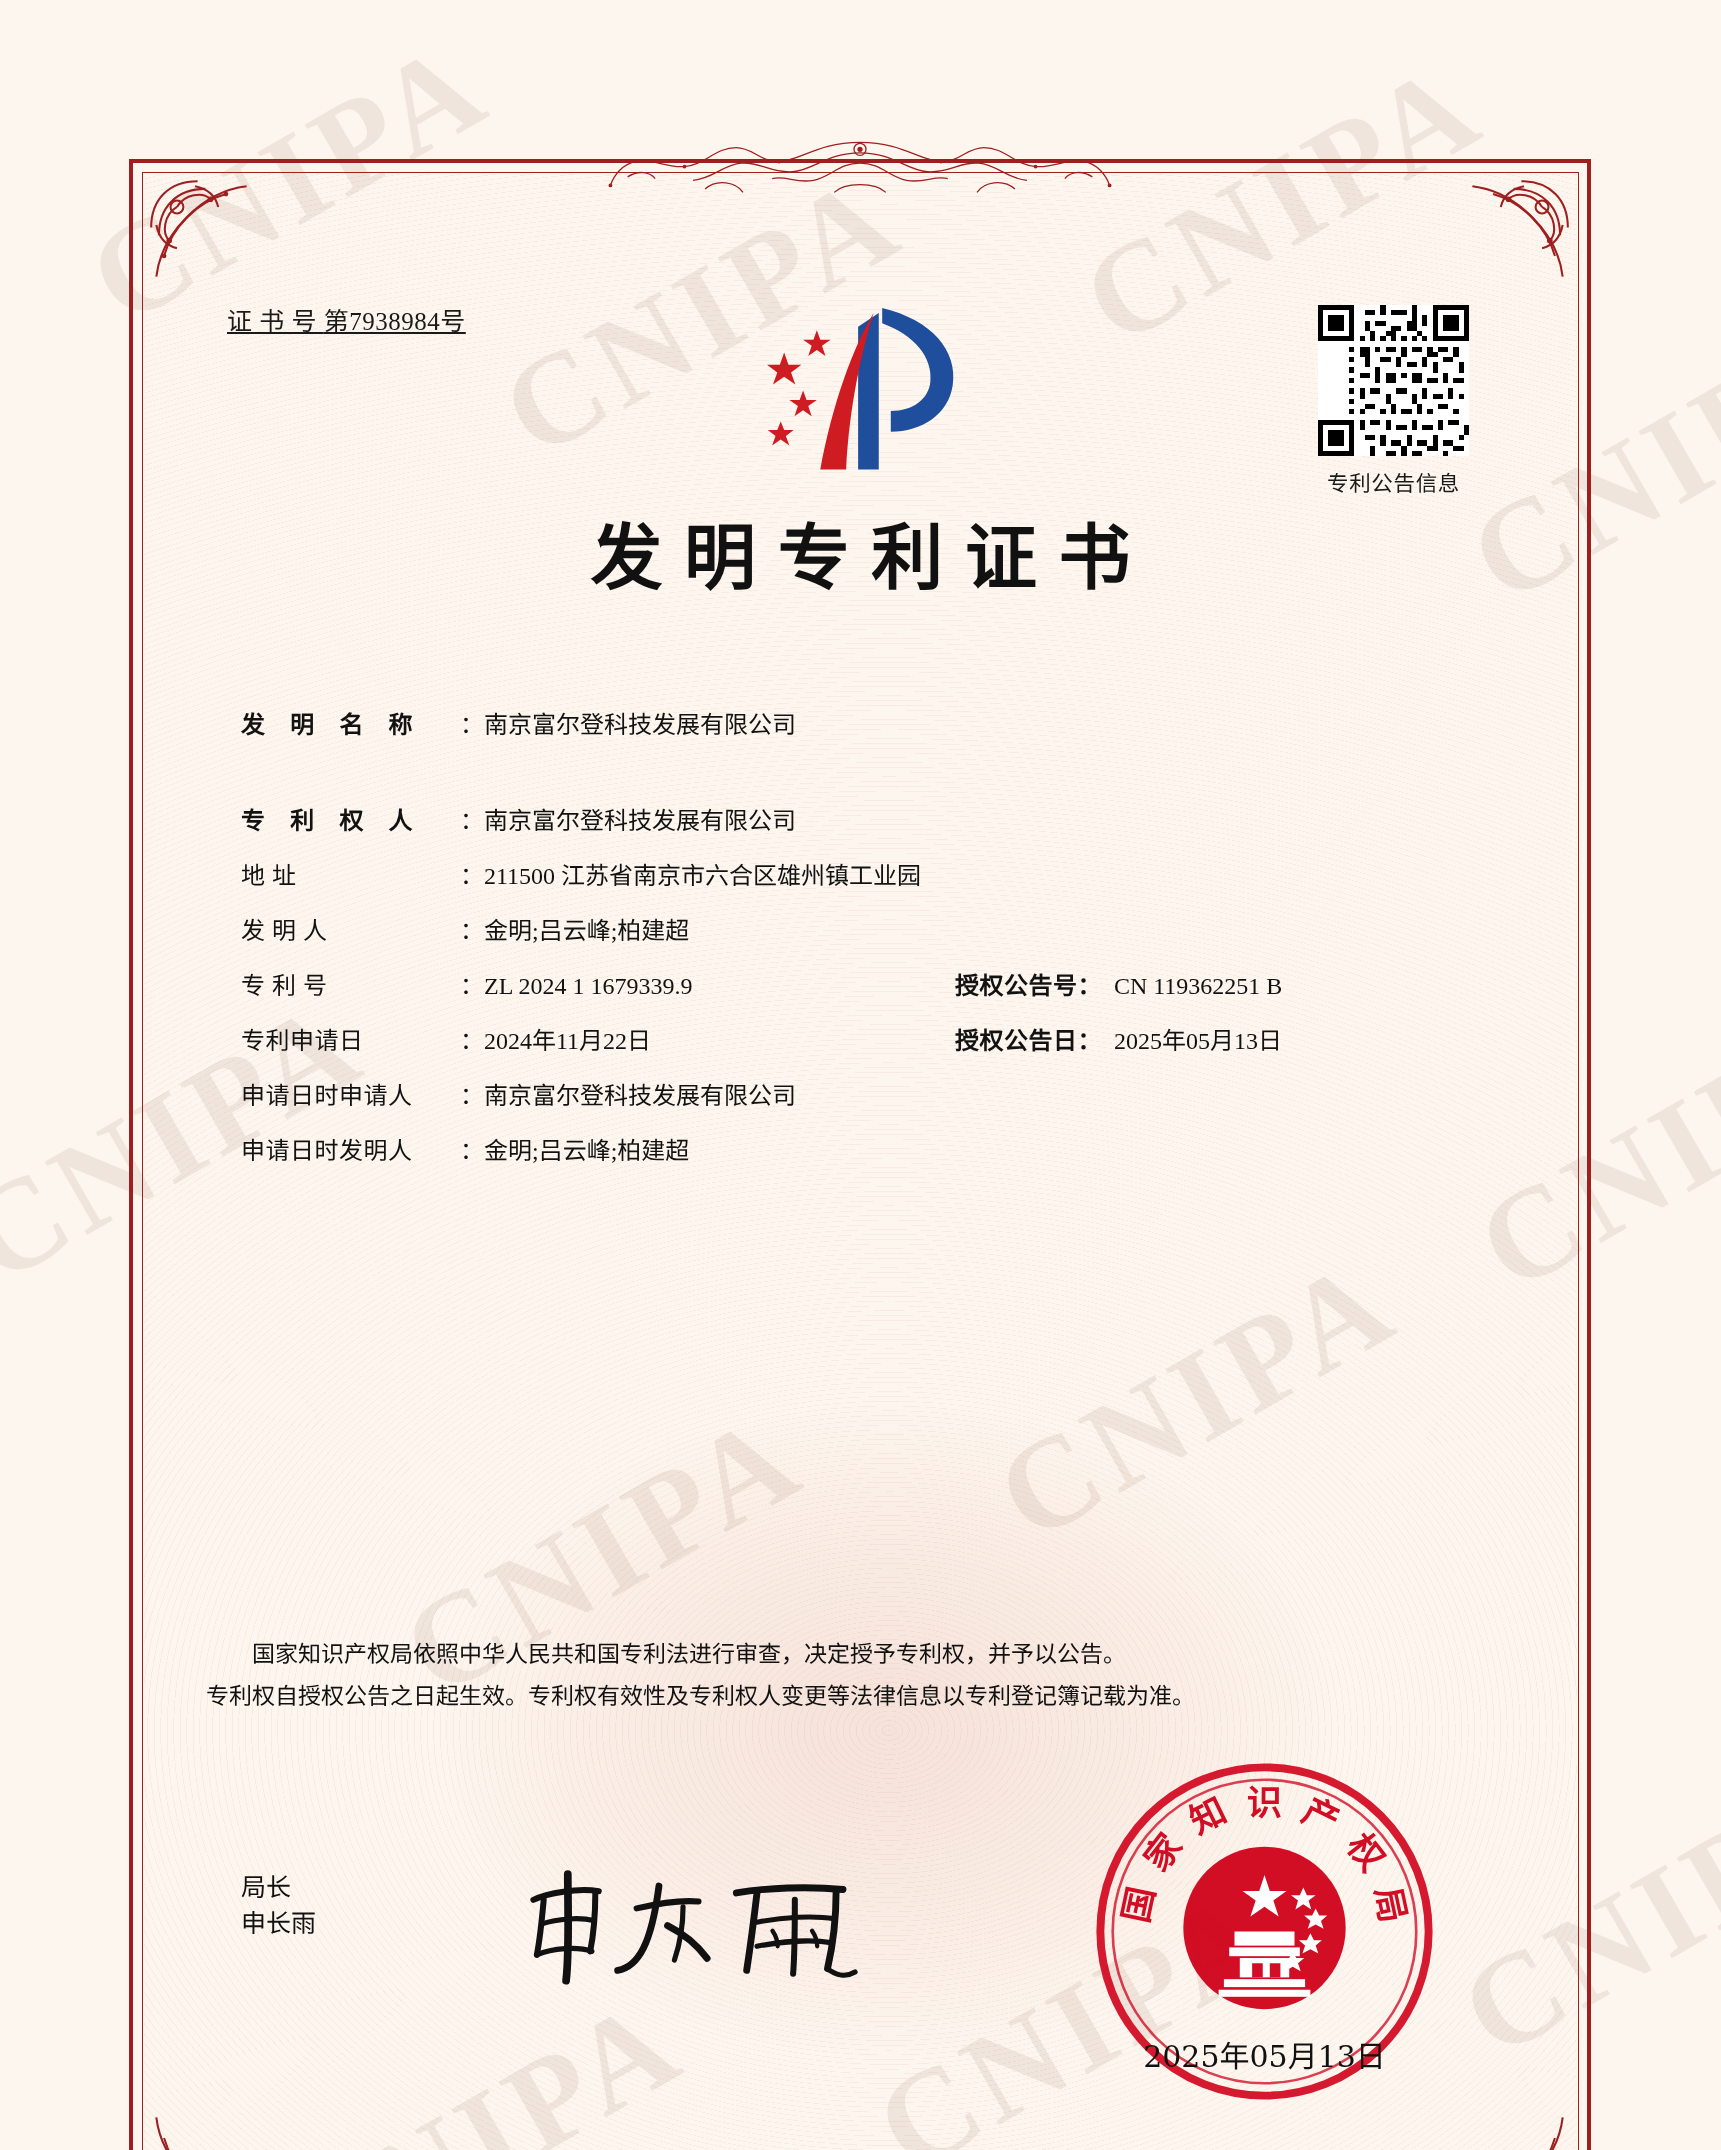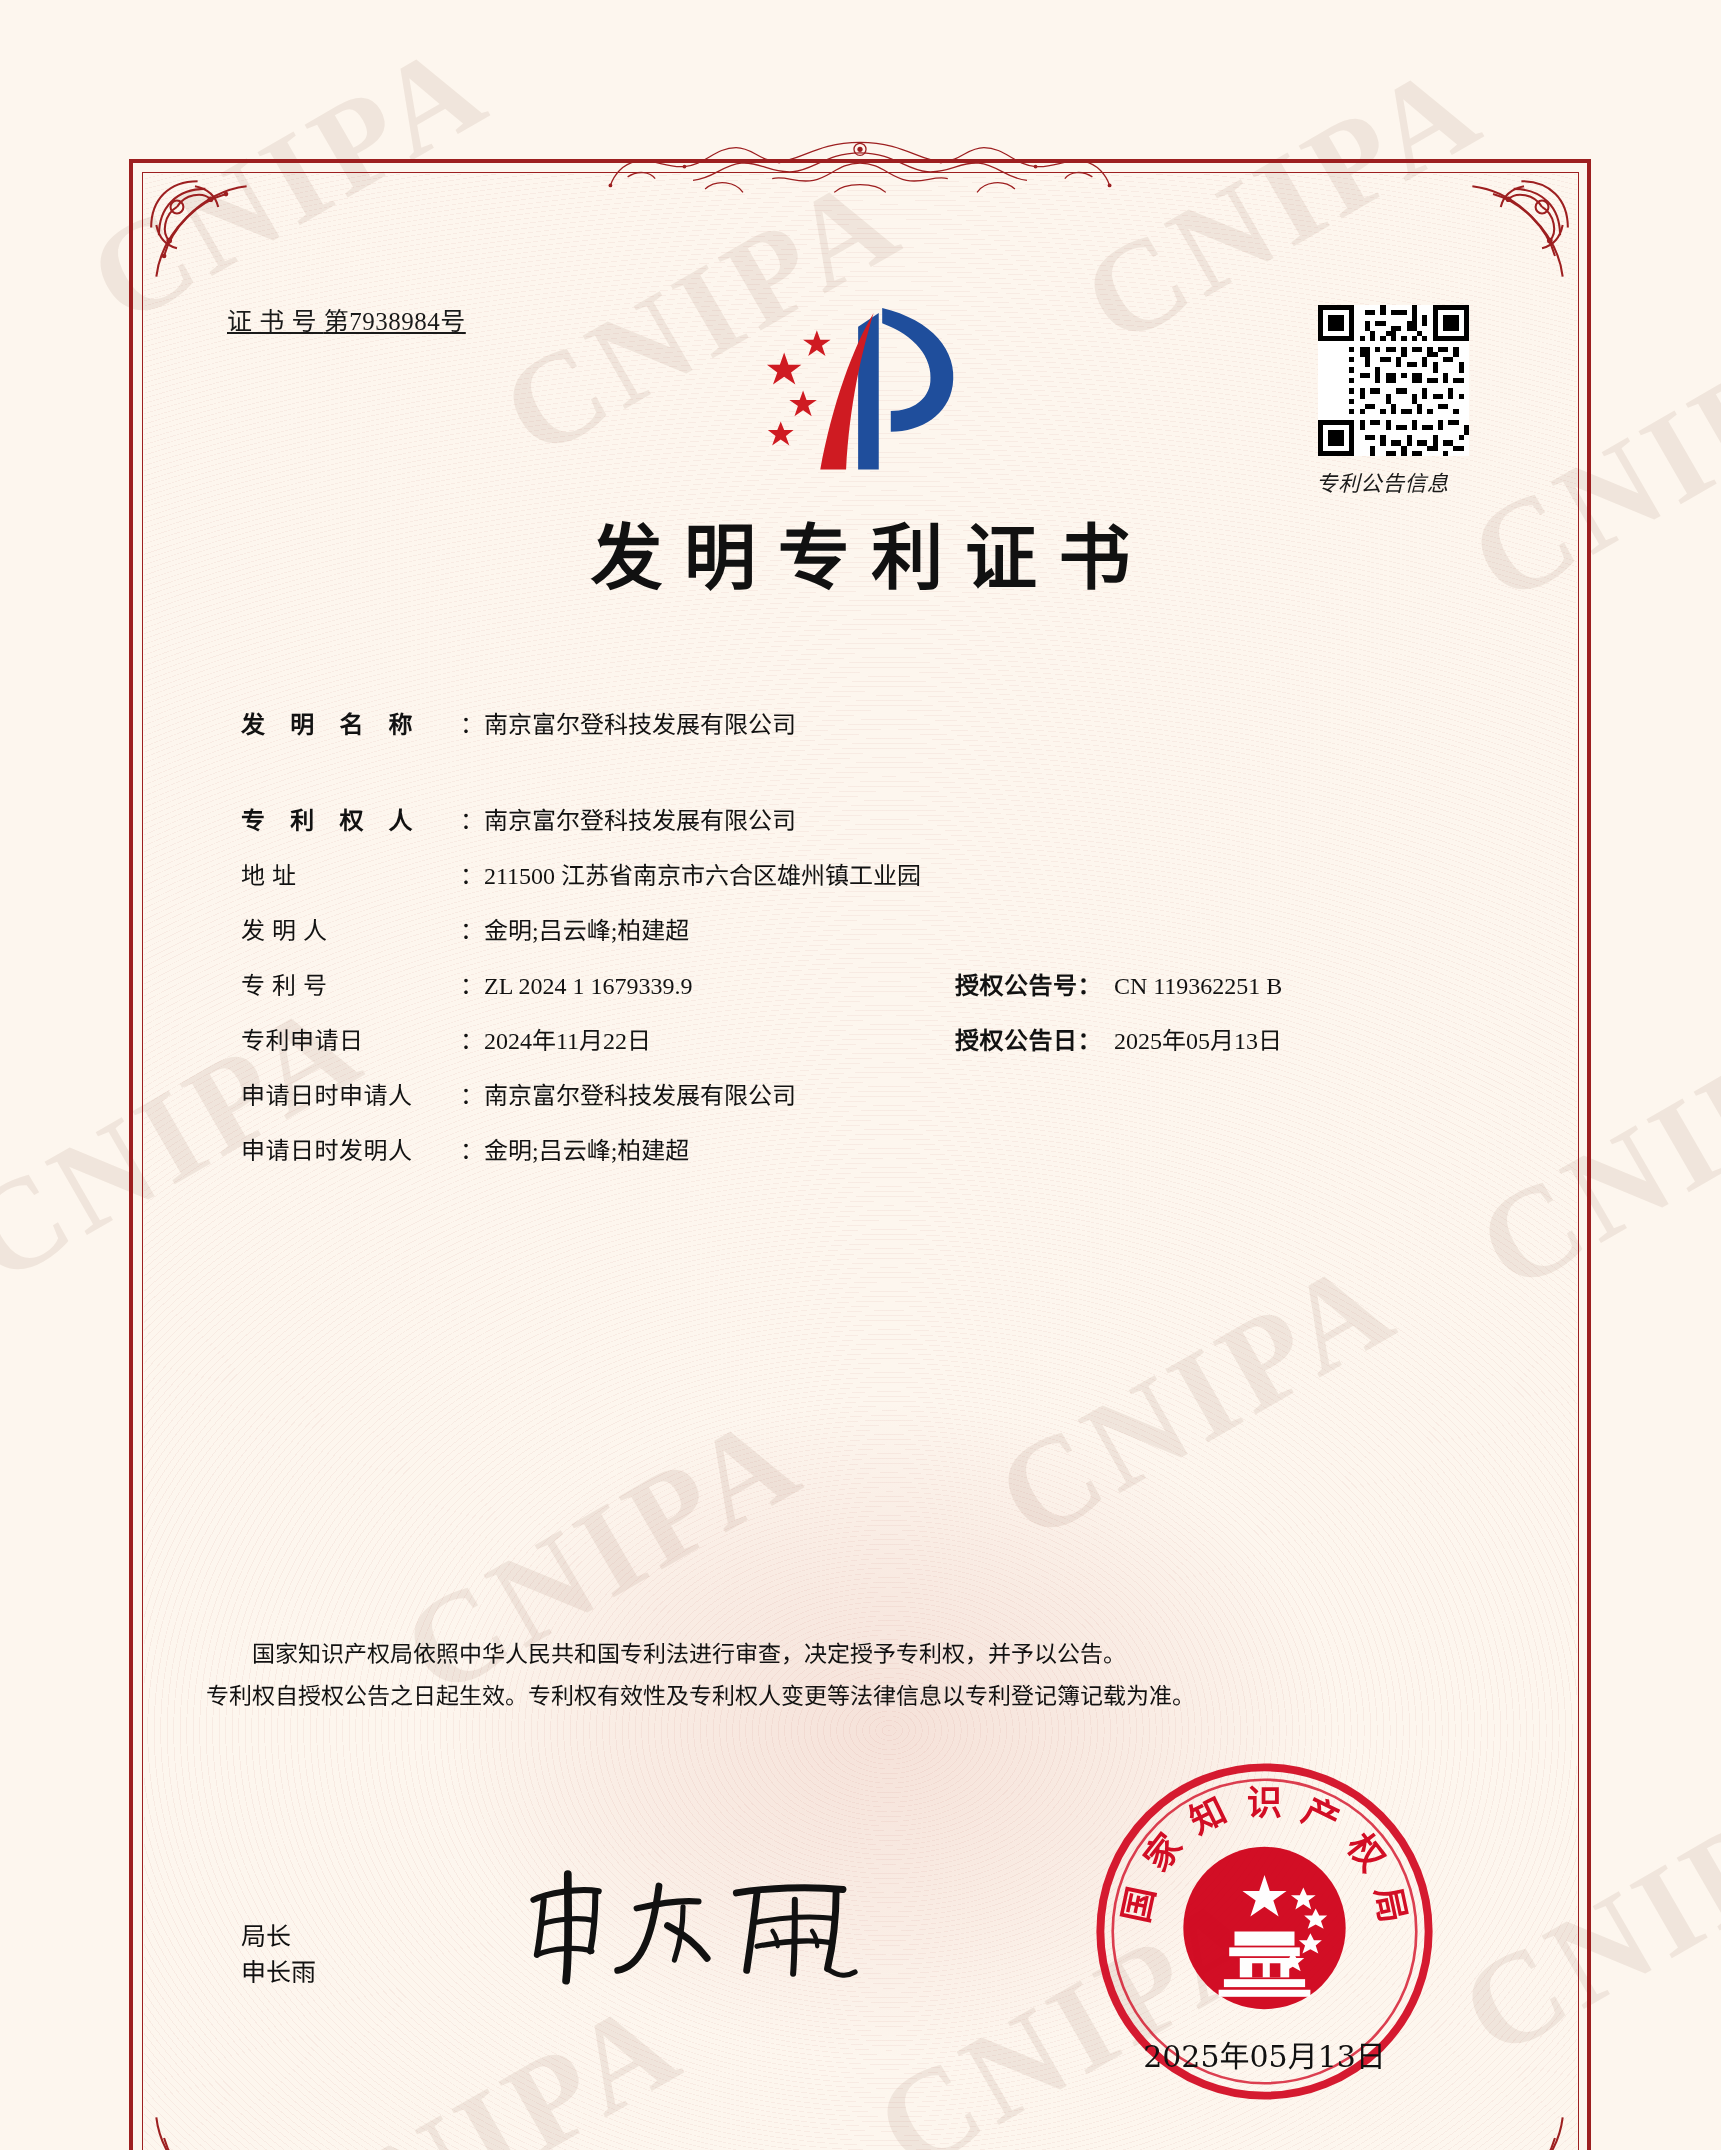--- a/index.html
+++ b/index.html
@@ -98,22 +98,21 @@
     position: absolute;
     left: 753px; top: 301px;
     width: 224px; height: 172px;
   }
   .logo svg { width: 100%; height: 100%; display: block; }
 
   .qr-wrap {
     position: absolute;
     left: 1316px; top: 305px;
     width: 155px;
-    text-align: left;
-    font-style: italic;
+    text-align: center;
   }
   .qr {
     width: 151px; height: 151px;
     display: block;
     margin: 0 auto;
   }
   .qr-label {
     margin-top: 9.5px;
     font-size: 21.5px;
     color: #1a1a1a;
@@ -174,21 +173,21 @@
     line-height: 1.72;
     color: #111;
     text-align: justify;
   }
   .statement p { margin: 0 0 2.6px 0; }
   .statement .indent { text-indent: 2em; }
 
   
   .sig-title {
     position: absolute;
-    left: 241px; top: 1919px;
+    left: 241px; top: 1870px;
     font-size: 25px;
     line-height: 1.45;
     color: #111;
   }
   .sig-hand {
     position: absolute;
     left: 499px; top: 1862px;
     width: 387px; height: 129px;
   }
   .sig-hand svg { width: 100%; height: 100%; display: block; }

